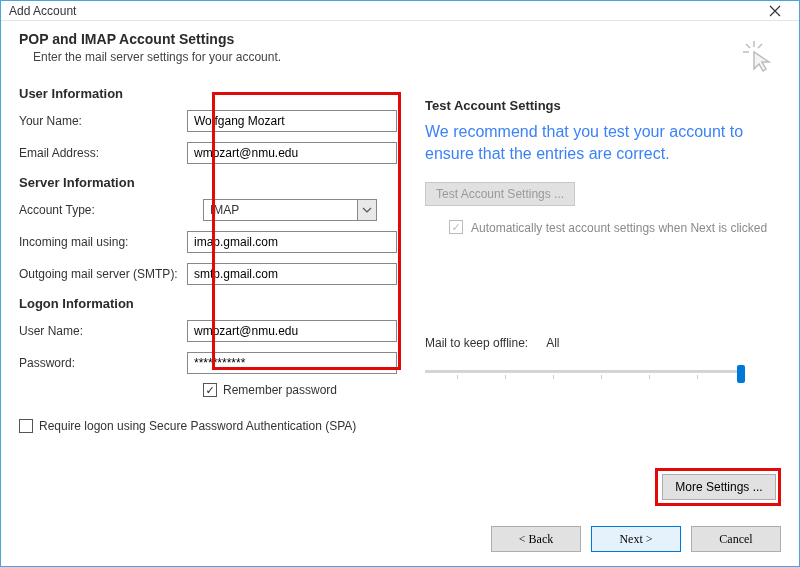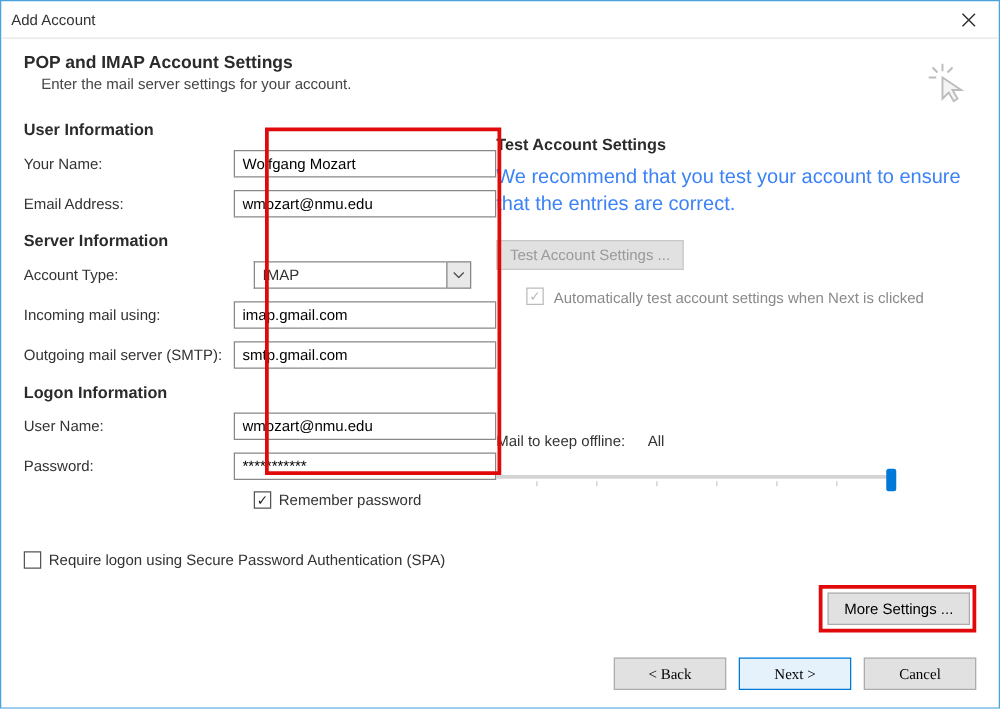--- a/index.html
+++ b/index.html
@@ -17,21 +17,21 @@
     width: 800px;
     height: 567px;
     border: 1px solid #4aa3df;
     position: relative;
     background: #fff;
   }
   .titlebar {
     display: flex;
     align-items: center;
     justify-content: space-between;
-    height: 30px;
+    height: 20px;
     padding: 0 4px 0 8px;
     border-bottom: 1px solid #e5e5e5;
   }
   .titlebar .title {
     font-size: 12px;
   }
   .titlebar .close {
     width: 40px;
     height: 28px;
     display: flex;
@@ -58,20 +58,21 @@
   }
   .cursor-icon {
     position: absolute;
     right: 24px;
     top: 18px;
   }
 
   .body {
     display: flex;
     padding: 6px 18px 0 18px;
+    gap: 28px;
   }
   .left-col { width: 378px; position: relative; }
   .right-col { flex: 1; }
 
   .section-title {
     font-weight: bold;
     font-size: 13px;
     color: #2b2b2b;
     margin: 10px 0 8px 0;
   }
@@ -335,21 +336,21 @@
       <div class="row">
         <label>Password:</label>
         <div class="field"><input type="text" value="***********" style=""></div>
       </div>
 
       <div class="checkbox-row" style="margin-left:184px;">
         <div class="checkbox">✓</div>
         <span>Remember password</span>
       </div>
 
-      <div class="checkbox-row" style="margin-top:34px;">
+      <div class="checkbox-row" style="margin-top:22px;">
         <div class="checkbox"></div>
         <span>Require logon using Secure Password Authentication (SPA)</span>
       </div>
     </div>
 
     <div class="right-col">
       <div class="section-title" style="margin-top:12px">Test Account Settings</div>
       <p class="desc">We recommend that you test your account to ensure that the entries are correct.</p>
       <button class="test-btn" disabled="">Test Account Settings ...</button>
       <div class="auto-check-row">

